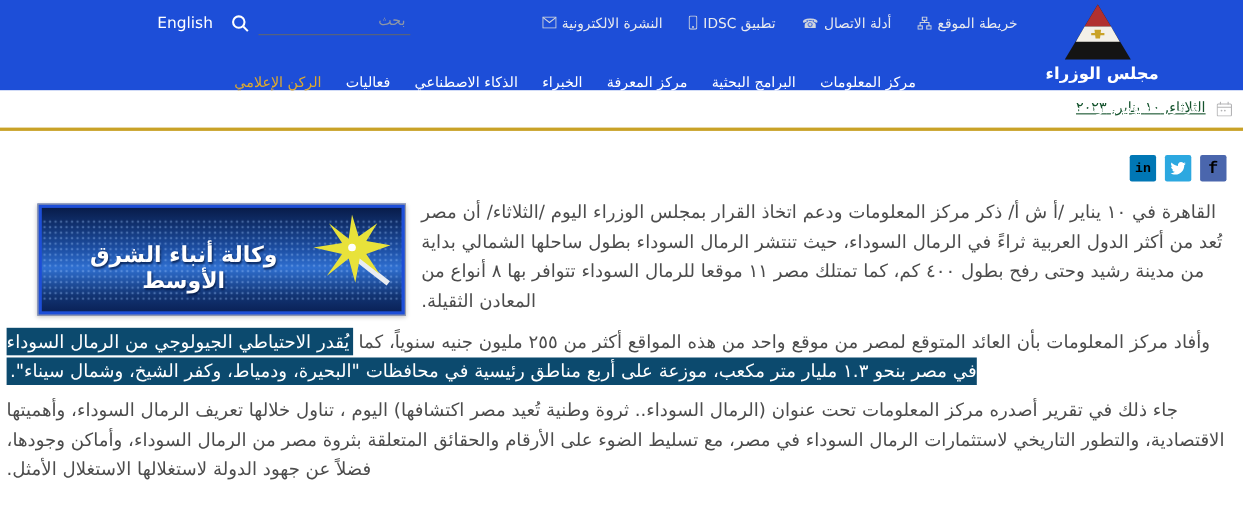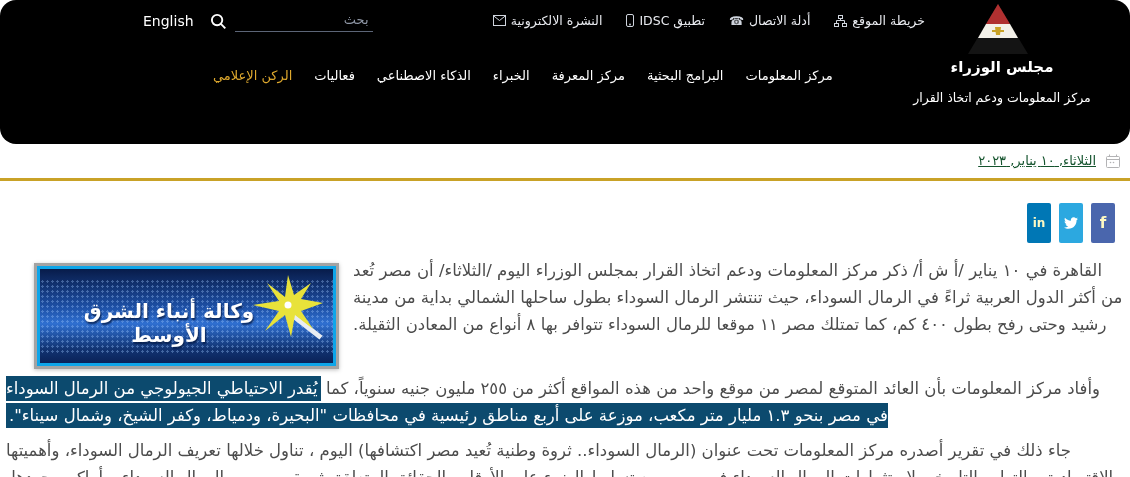--- a/index.html
+++ b/index.html
@@ -1,20 +1,20 @@
 <!DOCTYPE html>
 <html dir="rtl" lang="ar"><head>
 <meta charset="utf-8">
 <style>
   * { box-sizing: border-box; margin: 0; padding: 0; }
   html, body { width: 1130px; height: 477px; overflow: hidden; background: #fff; }
   body { font-family: "DejaVu Sans", sans-serif; direction: rtl; }
 
   
-  .header { position: relative; width: 1130px; height: 144px; background: #000000; border-radius: 16px; }
+  .header { position: relative; width: 1130px; height: 82px; background: #1d4ed8; }
 
   .lang-search { position: absolute; left: 143px; top: 10px; direction: ltr;
                  display: flex; align-items: center; gap: 16px; }
   .english { color: #ffffff; font-size: 14px; text-decoration: none; cursor: pointer; }
   .search-wrap { display: flex; align-items: center; gap: 8px; }
   .search-input { width: 138px; background: transparent; border: none; outline: none;
                   border-bottom: 1px solid #5c6577; color: #fff; font-size: 13px;
                   padding: 2px 4px 4px; font-family: "DejaVu Sans", sans-serif; }
   .search-input::placeholder { color: #8f97a6; }
 
@@ -33,30 +33,30 @@
   .nav-item { color: #ffffff; font-size: 13px; font-weight: normal; text-decoration: none;
               cursor: pointer; white-space: nowrap; }
   .nav-item.active { color: #dfa92e; }
 
   
   .date-row { display: flex; align-items: center; gap: 10px; padding: 9px 10px 10px;
               border-bottom: 3px solid #c9a227; color: #14532d; font-size: 13px; text-decoration: underline; }
 
   
   .social { display: flex; gap: 8px; padding: 0 15px; margin-top: 22px; }
-  .social-btn { width: 24px; height: 40px; border-radius: 2px; display: flex;
-                align-items: center; justify-content: center; color: #fef9c3; cursor: pointer; }
+  .social-btn { width: 24px; height: 24px; border-radius: 2px; display: flex;
+                align-items: center; justify-content: center; color: #000000; cursor: pointer; font-family: Liberation Mono, monospace; }
   .fb { background: #4a66ad; font-size: 15px; font-weight: bold; }
   .tw { background: #2ca8e0; }
   .li { background: #0077b5; font-size: 12px; font-weight: bold; }
 
   
   .article { padding: 0 6px; margin-top: 14px; }
-  .media { float: left; width: 305px; margin: 6px 14px 6px 28px; background: #0ea5e9;
-           border: 3px solid #a3a3a3; box-shadow: 0 1px 4px rgba(0,0,0,.25); padding: 3px; }
+  .media { float: left; width: 335px; margin: 6px 14px 6px 28px; background: #1d4ed8;
+           border: 1px solid #a3a3a3; box-shadow: 0 1px 4px rgba(0,0,0,.25); padding: 3px; }
   .banner { position: relative; height: 94px; overflow: hidden;
             background: linear-gradient(180deg, #081c4a 0%, #1d4fa4 40%, #2f6fd0 58%, #123473 85%, #0a2258 100%); }
   .banner-dots { position: absolute; inset: 10px 0;
             background-image: radial-gradient(circle, rgba(160,200,255,.35) 1px, transparent 1.4px);
             background-size: 5px 5px; }
   .banner-star { position: absolute; right: 8px; top: 6px; }
   .banner-caption { position: absolute; left: 14px; top: 30px; width: 230px; color: #fff;
             font-size: 20px; font-weight: bold; text-align: center;
             text-shadow: 1px 2px 2px rgba(0,20,60,.8); }
 

